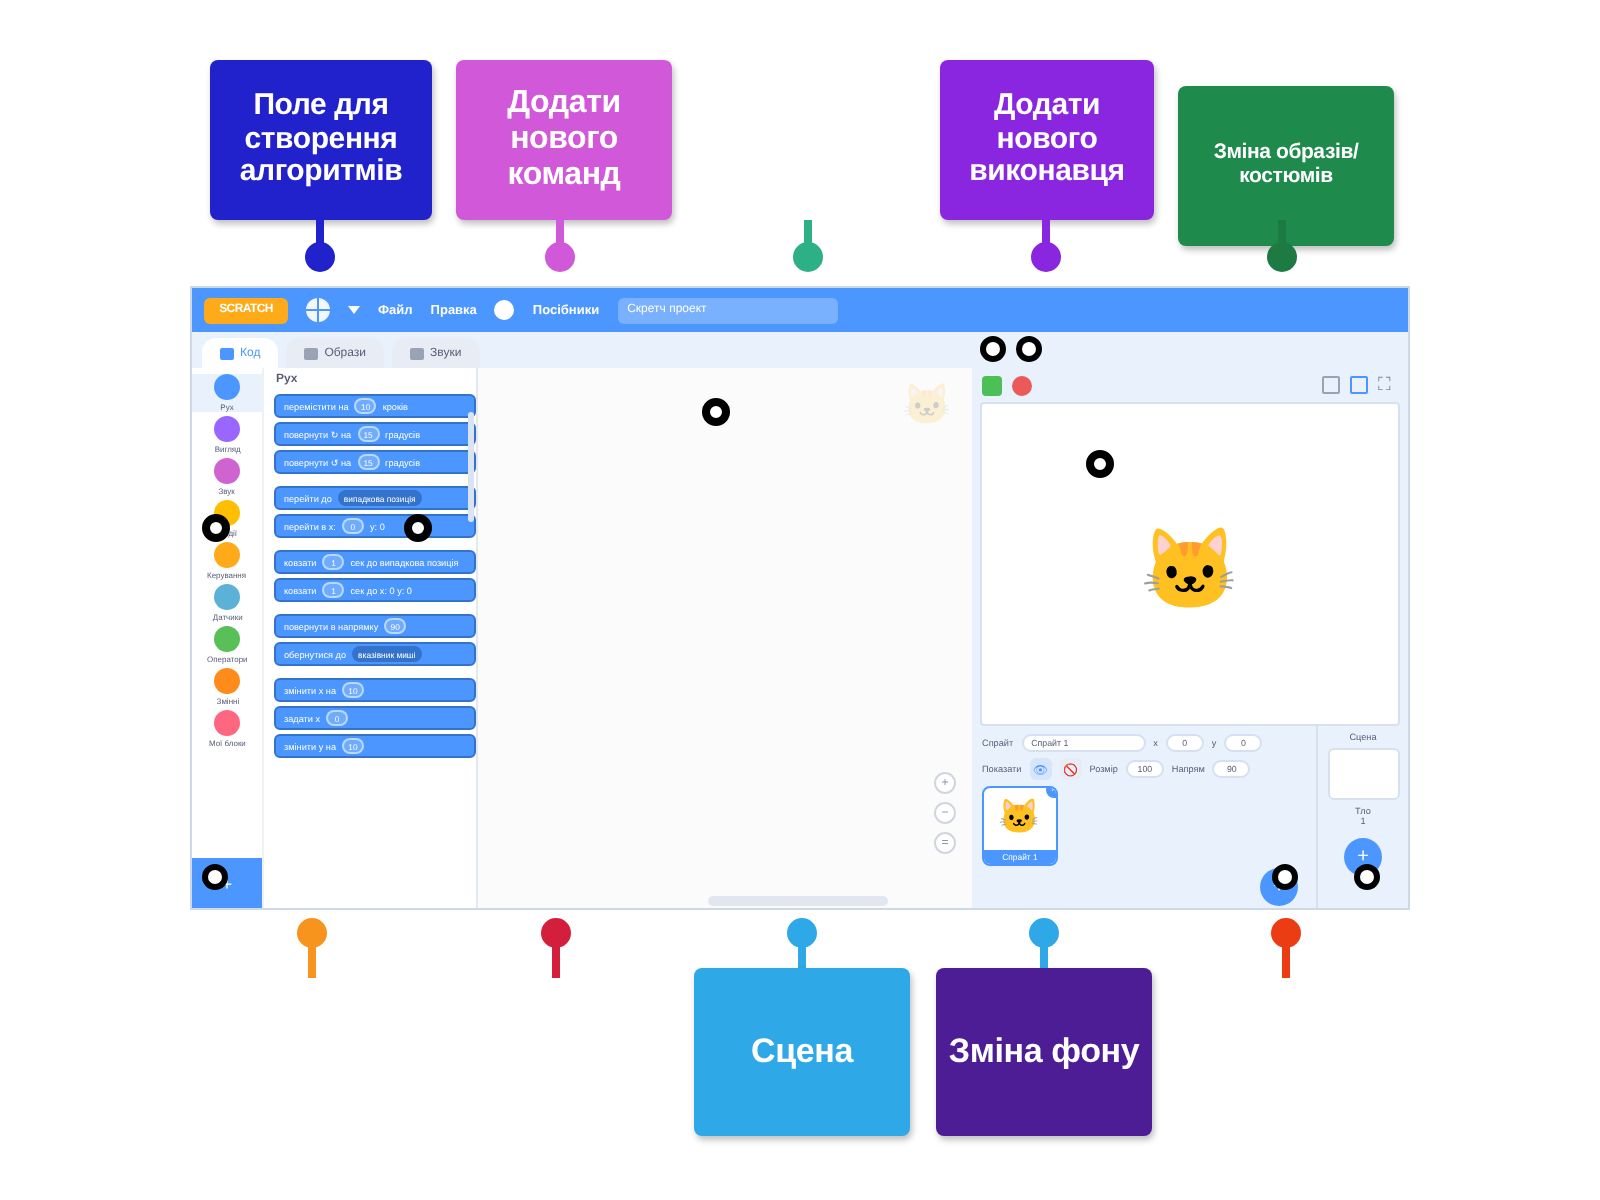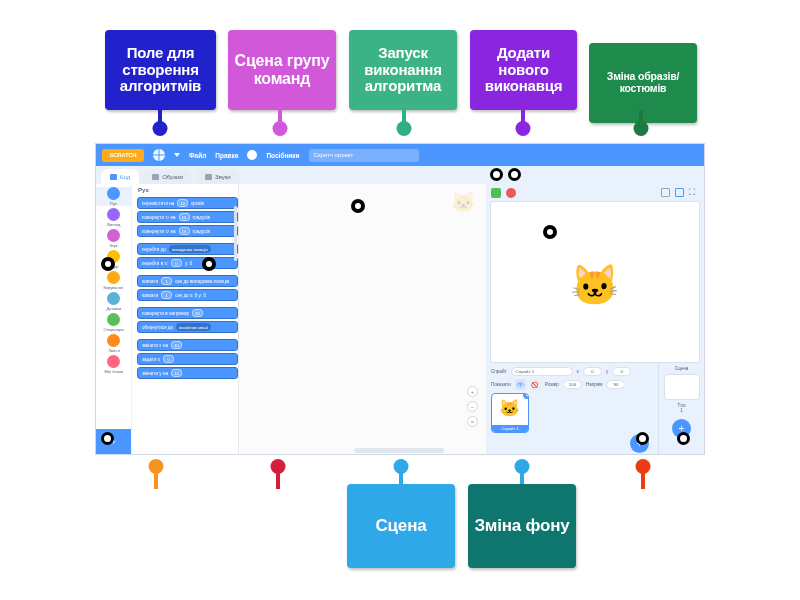--- a/index.html
+++ b/index.html
@@ -180,30 +180,27 @@
 
   <div class="callout" style="left:105px; top:30px; width:111px; height:80px; background:#2222cc; font-size:15px;">
     <span>Поле для створення алгоритмів</span>
   </div>
   <div class="pin" style="left:148px; top:110px; width:24px; height:28px;">
     <div class="stem" style="top:0; height:16px; background:#2222cc;"></div>
     <div class="head" style="top:11px; background:#2222cc;"></div>
   </div>
 
   <div class="callout" style="left:228px; top:30px; width:108px; height:80px; background:#d158d8; font-size:16px;">
-    <span>Сцена групу команд</span>
+    <span>Додати нового команд</span>
   </div>
   <div class="pin" style="left:268px; top:110px; width:24px; height:28px;">
     <div class="stem" style="top:0; height:16px; background:#d158d8;"></div>
     <div class="head" style="top:11px; background:#d158d8;"></div>
   </div>
 
-  <div class="callout" style="left:349px; top:30px; width:108px; height:80px; background:#3cb387; font-size:15px;">
-    <span>Запуск виконання алгоритма</span>
-  </div>
   <div class="pin" style="left:392px; top:110px; width:24px; height:28px;">
     <div class="stem" style="top:0; height:16px; background:#2eb086;"></div>
     <div class="head" style="top:11px; background:#2eb086;"></div>
   </div>
 
   <div class="callout" style="left:470px; top:30px; width:107px; height:80px; background:#8a26e0; font-size:15px;">
     <span>Додати нового виконавця</span>
   </div>
   <div class="pin" style="left:511px; top:110px; width:24px; height:28px;">
     <div class="stem" style="top:0; height:16px; background:#8a26e0;"></div>
@@ -450,21 +447,21 @@
     <div class="stem" style="top:8px; height:22px; background:#2fa8e8;"></div>
   </div>
   <div class="callout" style="left:347px; top:484px; width:108px; height:84px; background:#2fa8e8; font-size:17px;">
     <span>Сцена</span>
   </div>
 
   <div class="pin" style="left:510px; top:459px; width:24px; height:28px;">
     <div class="head" style="top:0; background:#2fa8e8;"></div>
     <div class="stem" style="top:8px; height:22px; background:#2fa8e8;"></div>
   </div>
-  <div class="callout" style="left:468px; top:484px; width:108px; height:84px; background:#0f766e; font-size:17px;">
+  <div class="callout" style="left:468px; top:484px; width:108px; height:84px; background:#4c1d95; font-size:17px;">
     <span>Зміна фону</span>
   </div>
 
   <div class="pin" style="left:631px; top:459px; width:24px; height:28px;">
     <div class="head" style="top:0; background:#ec3c14;"></div>
     <div class="stem" style="top:8px; height:22px; background:#ec3c14;"></div>
   </div>
 
 </div>
 

